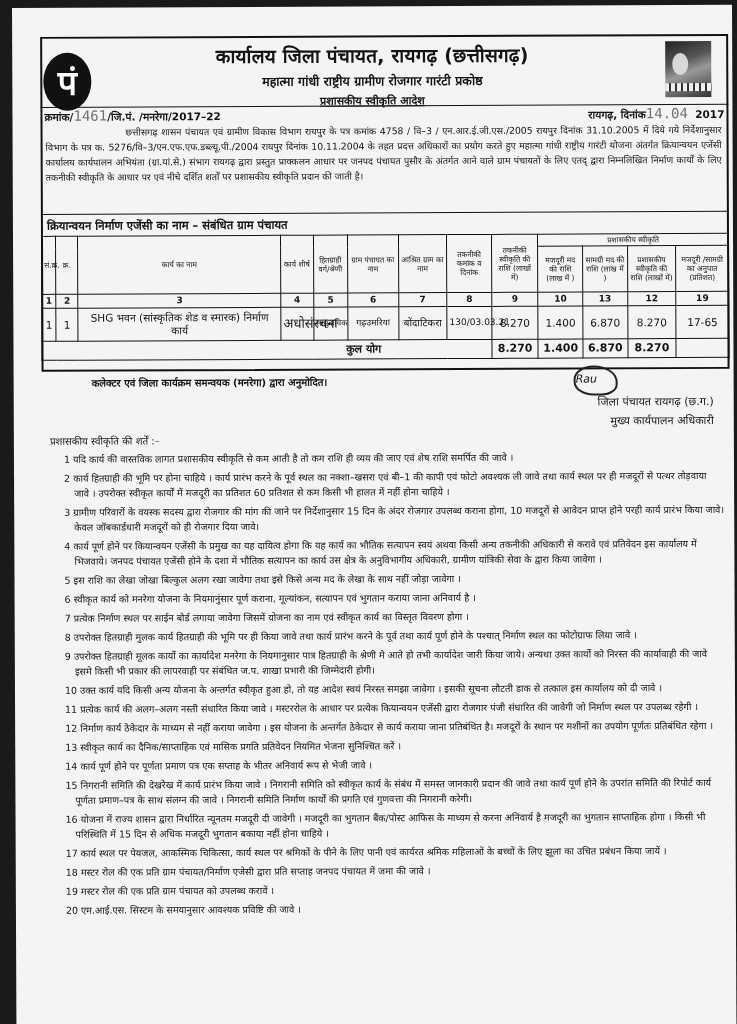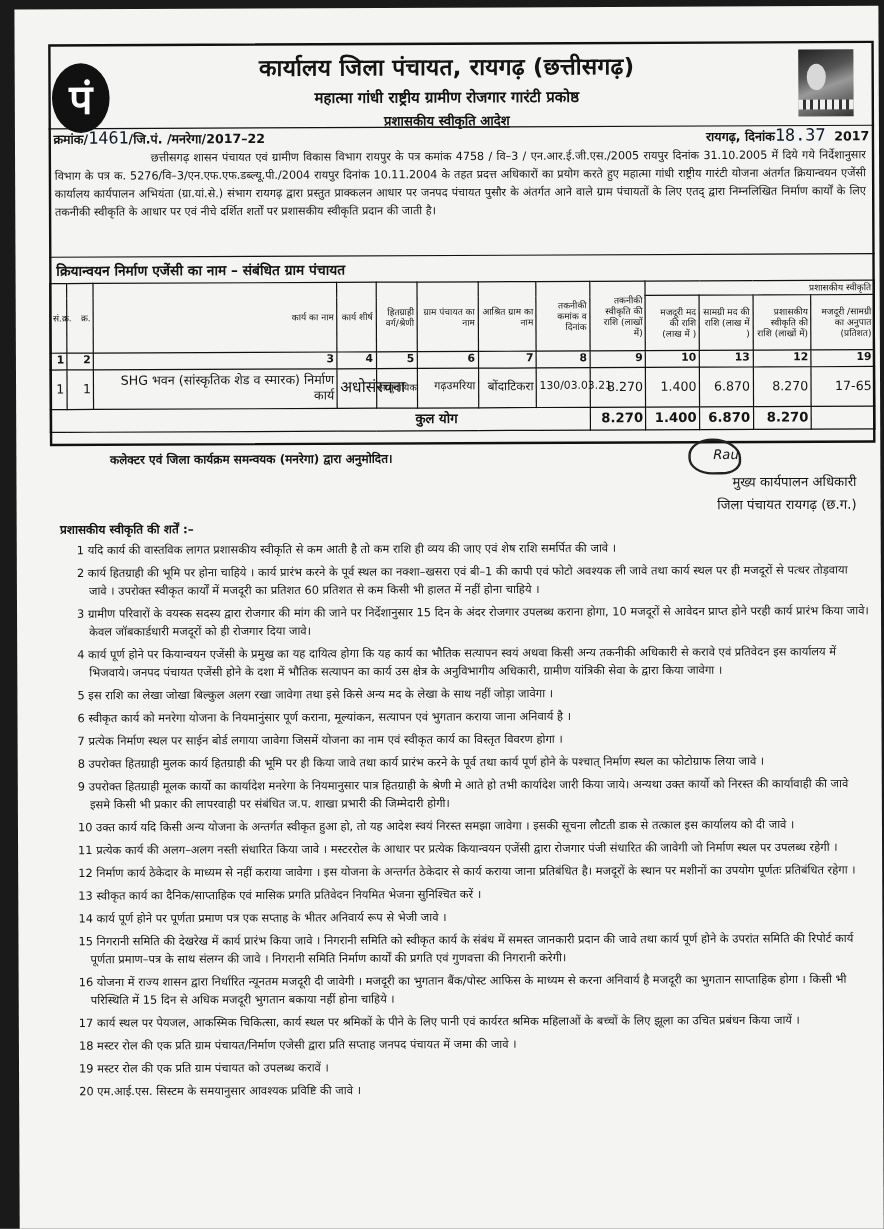--- a/index.html
+++ b/index.html
@@ -49,55 +49,55 @@
   .order-title {
     position: absolute; left: 0; width: 100%; top: 86px;
     text-align: center; font-size: 11px; font-weight: bold; text-decoration: underline;
   }
   .hline { position: absolute; left: 28px; width: 688px; height: 1px; background: #111; }
   .ref-row {
     position: absolute; left: 32px; top: 100px; width: 680px;
     font-size: 10.5px; font-weight: bold;
     display: flex; justify-content: space-between;
   }
-  .handwrite { font-family: "DejaVu Sans Mono", monospace; font-weight: normal; font-size: 14px; color: #0f172a; }
+  .handwrite { font-family: "DejaVu Sans Mono", monospace; font-weight: normal; font-size: 14px; color: #737373; }
   .intro {
     position: absolute; left: 33px; top: 117px; width: 676px;
     font-size: 9.3px; line-height: 15px; text-align: justify; text-indent: 80px;
   }
   .agency {
     position: absolute; left: 34px; top: 210px; font-size: 11.5px; font-weight: bold;
   }
   table.works {
     position: absolute; left: 28px; top: 228px; width: 688px;
     border-collapse: collapse; font-size: 8px; table-layout: fixed;
   }
   table.works td, table.works th {
-    border: 1px solid #111; text-align: right; vertical-align: middle;
+    border: 1px solid #111; text-align: center; vertical-align: middle;
     padding: 1px 2px; font-weight: normal; line-height: 1.2;
   }
   table.works th { font-size: 7.5px; }
   table.works .num td { font-weight: bold; font-size: 9px; height: 10px; }
   table.works .data td { font-size: 10.5px; height: 30px; }
-  table.works .data td.left { text-align: right; }
+  table.works .data td.left { text-align: center; }
   table.works .total td { font-size: 11px; font-weight: bold; height: 16px; }
   .approved {
     position: absolute; left: 78px; top: 368px; font-size: 10px; font-weight: bold;
   }
   .sign {
     position: absolute; left: 560px; top: 360px; width: 40px; height: 26px;
     border: 2px solid #222; border-radius: 50% 60% 40% 50%;
-    font-style: italic; font-size: 11px; text-align: right; line-height: 24px;
+    font-style: italic; font-size: 11px; text-align: left; line-height: 24px;
   }
   .officer {
     position: absolute; left: 500px; top: 387px; width: 200px; text-align: right;
     font-size: 11px; line-height: 19px;
   }
   .cond-head {
-    position: absolute; left: 36px; top: 426px; font-size: 10px; font-weight: bold;
+    position: absolute; left: 36px; top: 426px; font-size: 10px; font-weight: normal;
   }
   .conds {
     position: absolute; left: 50px; top: 444px; width: 660px;
     font-size: 9.5px; line-height: 15px;
   }
   .cond { padding-left: 10px; text-indent: -10px; margin-bottom: 4px; }
 </style>
 </head>
 <body>
 
@@ -116,21 +116,21 @@
   <div class="subtitle">महात्मा गांधी राष्ट्रीय ग्रामीण रोजगार गारंटी प्रकोष्ठ</div>
   <div class="order-title">प्रशासकीय स्वीकृति आदेश</div>
 
   <div class="hline" style="top:99px"></div>
 
   <div class="ref-row">
     <span>
       <span>क्रमांक/</span><span class="handwrite">1461</span><span>/जि.पं. /मनरेगा/2017–22</span>
     </span>
     <span>
-      <span>रायगढ़, दिनांक</span><span class="handwrite">18.37</span>&nbsp;&nbsp;<span>2017</span>
+      <span>रायगढ़, दिनांक</span><span class="handwrite">14.04</span>&nbsp;&nbsp;<span>2017</span>
     </span>
   </div>
 
   <div class="intro">छत्तीसगढ़ शासन पंचायत एवं ग्रामीण विकास विभाग रायपुर के पत्र कमांक 4758 / वि–3 / एन.आर.ई.जी.एस./2005 रायपुर दिनांक 31.10.2005 में दिये गये निर्देशानुसार विभाग के पत्र क. 5276/वि–3/एन.एफ.एफ.डब्ल्यू.पी./2004 रायपुर दिनांक 10.11.2004 के तहत प्रदत्त अधिकारों का प्रयोग करते हुए महात्मा गांधी राष्ट्रीय गारंटी योजना अंतर्गत क्रियान्वयन एजेंसी कार्यालय कार्यपालन अभियंता (ग्रा.यां.से.) संभाग रायगढ़ द्वारा प्रस्तुत प्राक्कलन आधार पर जनपद पंचायत पुसौर के अंतर्गत आने वाले ग्राम पंचायतों के लिए एतद् द्वारा निम्नलिखित निर्माण कार्यों के लिए तकनीकी स्वीकृति के आधार पर एवं नीचे दर्शित शर्तों पर प्रशासकीय स्वीकृति प्रदान की जाती है।</div>
 
   <div class="hline" style="top:206px"></div>
   <div class="agency">क्रियान्वयन निर्माण एजेंसी का नाम – संबंधित ग्राम पंचायत</div>
 
   <table class="works">
     <colgroup>
@@ -204,22 +204,22 @@
       <td>6.870</td>
       <td>8.270</td>
       <td></td>
     </tr>
   </tbody>
     </table>
 
   <div class="approved">कलेक्टर एवं जिला कार्यक्रम समन्वयक (मनरेगा) द्वारा अनुमोदित।</div>
   <div class="sign">Rau</div>
   <div class="officer">
+    <div>जिला पंचायत रायगढ़ (छ.ग.)</div>
     <div>मुख्य कार्यपालन अधिकारी</div>
-    <div>जिला पंचायत रायगढ़ (छ.ग.)</div>
   </div>
 
   <div class="cond-head">प्रशासकीय स्वीकृति की शर्तें :–</div>
   <div class="conds">
     <div class="cond">1 यदि कार्य की वास्तविक लागत प्रशासकीय स्वीकृति से कम आती है तो कम राशि ही व्यय की जाए एवं शेष राशि समर्पित की जावे ।</div>
     <div class="cond">2 कार्य हितग्राही की भूमि पर होना चाहिये । कार्य प्रारंभ करने के पूर्व स्थल का नक्शा–खसरा एवं बी–1 की कापी एवं फोटो अवश्यक ली जावे तथा कार्य स्थल पर ही मजदूरों से पत्थर तोड़वाया जावे । उपरोक्त स्वीकृत कार्यों में मजदूरी का प्रतिशत 60 प्रतिशत से कम किसी भी हालत में नहीं होना चाहिये ।</div>
     <div class="cond">3 ग्रामीण परिवारों के वयस्क सदस्य द्वारा रोजगार की मांग की जाने पर निर्देशानुसार 15 दिन के अंदर रोजगार उपलब्ध कराना होगा, 10 मजदूरों से आवेदन प्राप्त होने परही कार्य प्रारंभ किया जावे। केवल जॉबकार्डधारी मजदूरों को ही रोजगार दिया जावे।</div>
     <div class="cond">4 कार्य पूर्ण होने पर कियान्वयन एजेंसी के प्रमुख का यह दायित्व होगा कि यह कार्य का भौतिक सत्यापन स्वयं अथवा किसी अन्य तकनीकी अधिकारी से करावे एवं प्रतिवेदन इस कार्यालय में भिजवाये। जनपद पंचायत एजेंसी होने के दशा में भौतिक सत्यापन का कार्य उस क्षेत्र के अनुविभागीय अधिकारी, ग्रामीण यांत्रिकी सेवा के द्वारा किया जावेगा ।</div>
     <div class="cond">5 इस राशि का लेखा जोखा बिल्कुल अलग रखा जावेगा तथा इसे किसे अन्य मद के लेखा के साथ नहीं जोड़ा जावेगा ।</div>
     <div class="cond">6 स्वीकृत कार्य को मनरेगा योजना के नियमानुंसार पूर्ण कराना, मूल्यांकन, सत्यापन एवं भुगतान कराया जाना अनिवार्य है ।</div>

